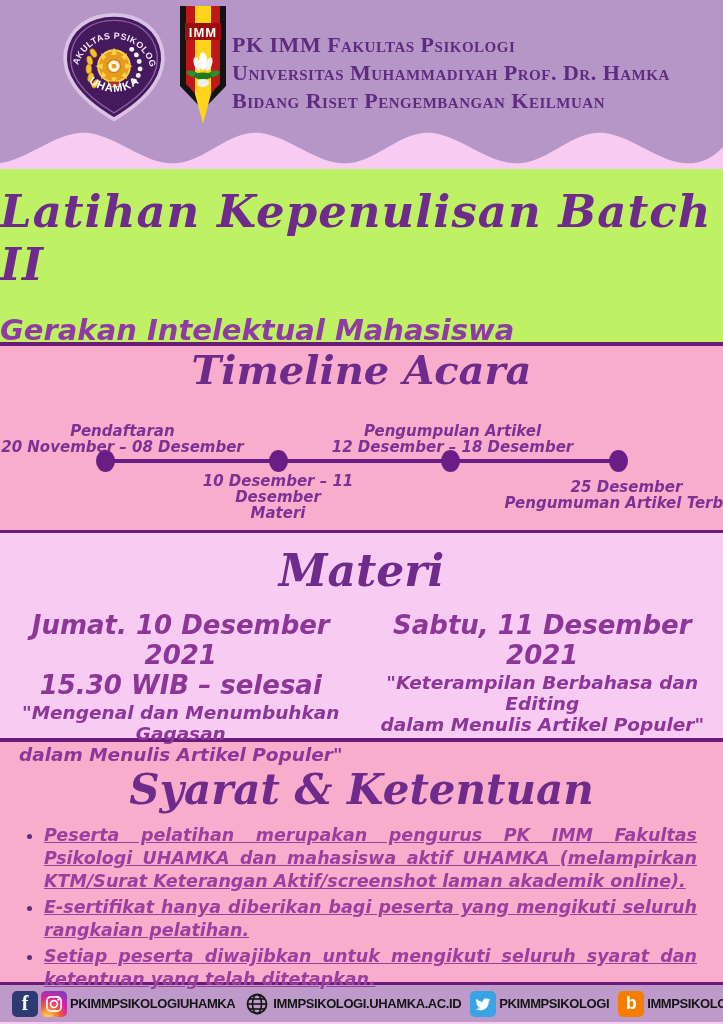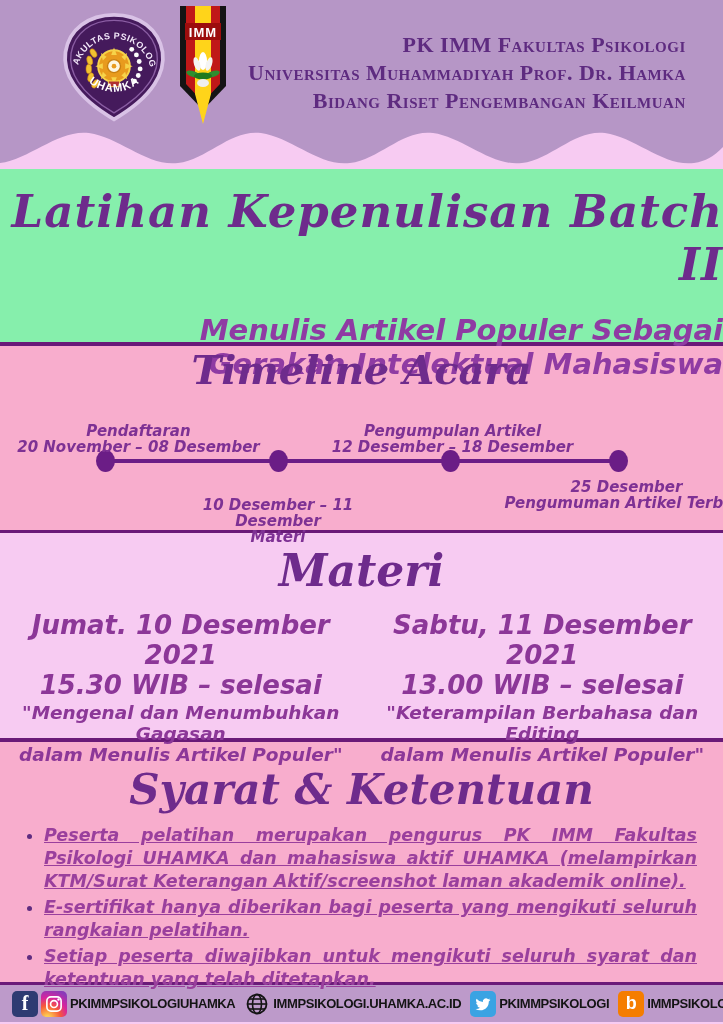--- a/index.html
+++ b/index.html
@@ -4,28 +4,28 @@
 <style>
   html,body { margin:0; padding:0; }
   body { width:723px; height:1024px; font-family:"DejaVu Sans", sans-serif; }
   .poster { position:relative; width:723px; height:1024px; background:#f7cbf2; overflow:hidden; }
 
   
   .header { position:relative; height:128px; background:#b696c6; }
   .header-inner { display:flex; align-items:center; padding:8px 0 0 58px; }
   .logo-uhamka { width:112px; height:114px; flex:0 0 auto; }
   .logo-imm { width:54px; height:122px; margin-left:6px; margin-top:-2px; flex:0 0 auto; }
-  .org-text { margin-left:18px; padding-top:10px; color:#5e2b80;
+  .org-text { margin-left:2px; padding-top:10px; color:#5e2b80;
               font-family:"Liberation Serif", serif; font-weight:bold;
-              font-variant:small-caps; letter-spacing:0.5px;text-align:right; }
+              font-variant:small-caps; letter-spacing:0.5px; }
   .org-text .line { font-size:22px; line-height:28px; white-space:nowrap; }
   .wave { display:block; width:723px; height:42px; margin-top:-1px; }
 
   
-  .hero { height:173px; background:#86efac; text-align:right; }
+  .hero { height:173px; background:#bef264; text-align:left; }
   .script { font-family:"DejaVu Serif", serif; font-style:italic; font-weight:bold; }
   .hero-title { font-size:45px; color:#6e2b8c; padding-top:16px; letter-spacing:1px; }
   .hero-sub { font-style:italic; font-weight:bold; color:#8f3ba3; font-size:29px; line-height:34px; margin-top:22px; }
 
   
   .timeline-sec { height:184px; background:#f8adcd; border-top:4px solid #6a1a78; border-bottom:3px solid #6a1a78; }
   .sec-title { text-align:center; font-size:40px; color:#6e2b8c; }
   .tl-body { position:relative; height:125px; margin-top:4px;
              font-style:italic; font-weight:bold; color:#7e3194; }
   .tl-line { position:absolute; left:105px; top:62px; width:513px; height:4px; background:#6b1d86; border-radius:2px; }
@@ -139,43 +139,42 @@
       </div>
     </div>
   </div>
   <svg class="wave" viewBox="0 0 723 42" preserveAspectRatio="none">
     <path fill="#b696c6" d="M0,0 H723 V20 C713,30 706,34 694,36 C664,40 635,10 605,6 C575,2 552,32 522,36 C492,40 463,10 433,6 C403,2 380,32 350,36 C320,40 291,10 261,6 C231,2 208,32 178,36 C148,40 119,10 89,6 C59,2 30,32 0,36 Z"></path>
   </svg>
 
   <div class="hero">
     <div class="hero-title script">Latihan Kepenulisan Batch II</div>
     <div class="hero-sub">
-      <div>Menulis Artikel Populer Sebagai</div>
       <div>Gerakan Intelektual Mahasiswa</div>
     </div>
   </div>
 
   <div class="timeline-sec">
     <div class="sec-title script">Timeline Acara</div>
     <div class="tl-body">
       <div class="tl-line"></div>
       <div class="tl-dot" style="left:96px"></div>
       <div class="tl-dot" style="left:269px"></div>
       <div class="tl-dot" style="left:441px"></div>
       <div class="tl-dot" style="left:609px"></div>
 
-      <div class="tl-label" style="left:16px; width:245px; top:26px">
+      <div class="tl-label" style="left:0; width:245px; top:26px">
         <div>Pendaftaran</div>
         <div>20 November – 08 Desember</div>
       </div>
       <div class="tl-label" style="left:330px; width:245px; top:26px">
         <div>Pengumpulan Artikel</div>
         <div>12 Desember – 18 Desember</div>
       </div>
-      <div class="tl-label" style="left:158px; width:240px; top:100px">
+      <div class="tl-label" style="left:158px; width:240px; top:76px">
         <div>10 Desember – 11 Desember</div>
         <div>Materi</div>
       </div>
       <div class="tl-label" style="left:504px; width:245px; top:82px">
         <div>25 Desember</div>
         <div>Pengumuman Artikel Terbaik</div>
       </div>
     </div>
   </div>
 
@@ -185,21 +184,20 @@
       <div class="session">
         <div class="day">Jumat. 10 Desember 2021</div>
         <div class="time">15.30 WIB – selesai</div>
         <div class="topic">
           <div>"Mengenal dan Menumbuhkan Gagasan</div>
           <div>dalam Menulis Artikel Populer"</div>
         </div>
       </div>
       <div class="session">
         <div class="day">Sabtu, 11 Desember 2021</div>
-        <div class="time">13.00 WIB – selesai</div>
         <div class="topic">
           <div>"Keterampilan Berbahasa dan Editing</div>
           <div>dalam Menulis Artikel Populer"</div>
         </div>
       </div>
     </div>
   </div>
 
   <div class="syarat-sec">
     <div class="sec-title script syarat-title">Syarat &amp; Ketentuan</div>

